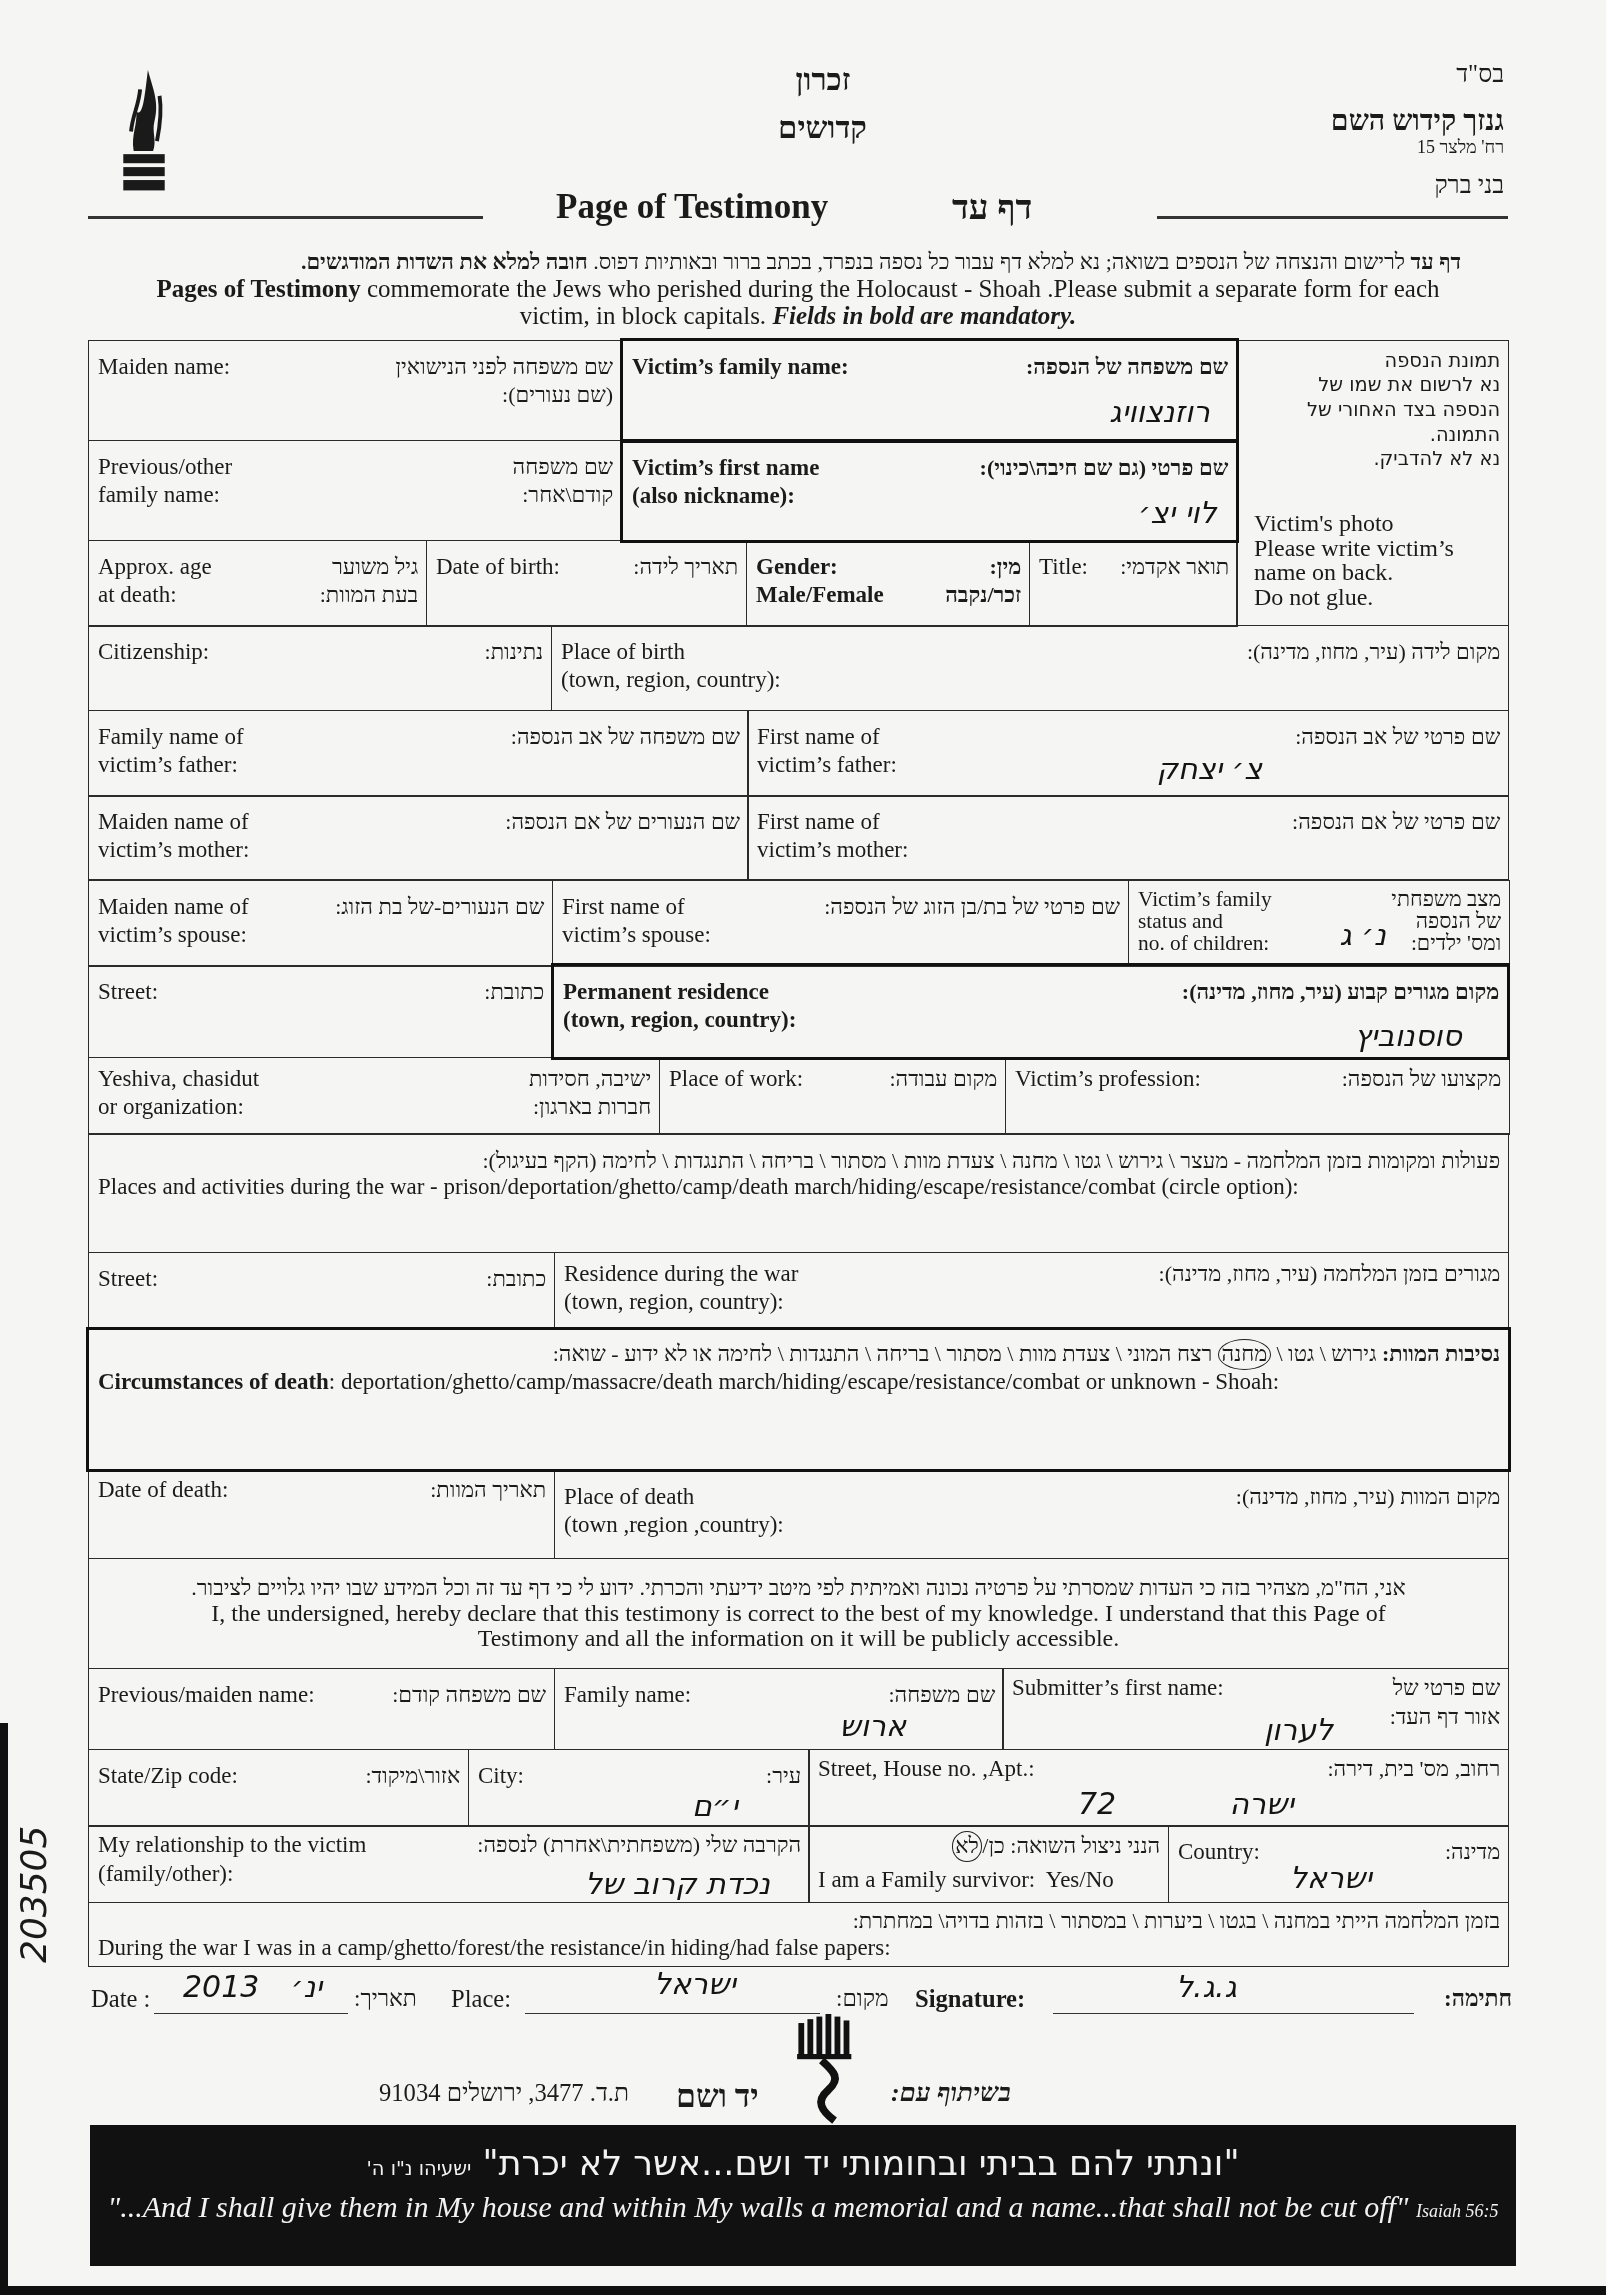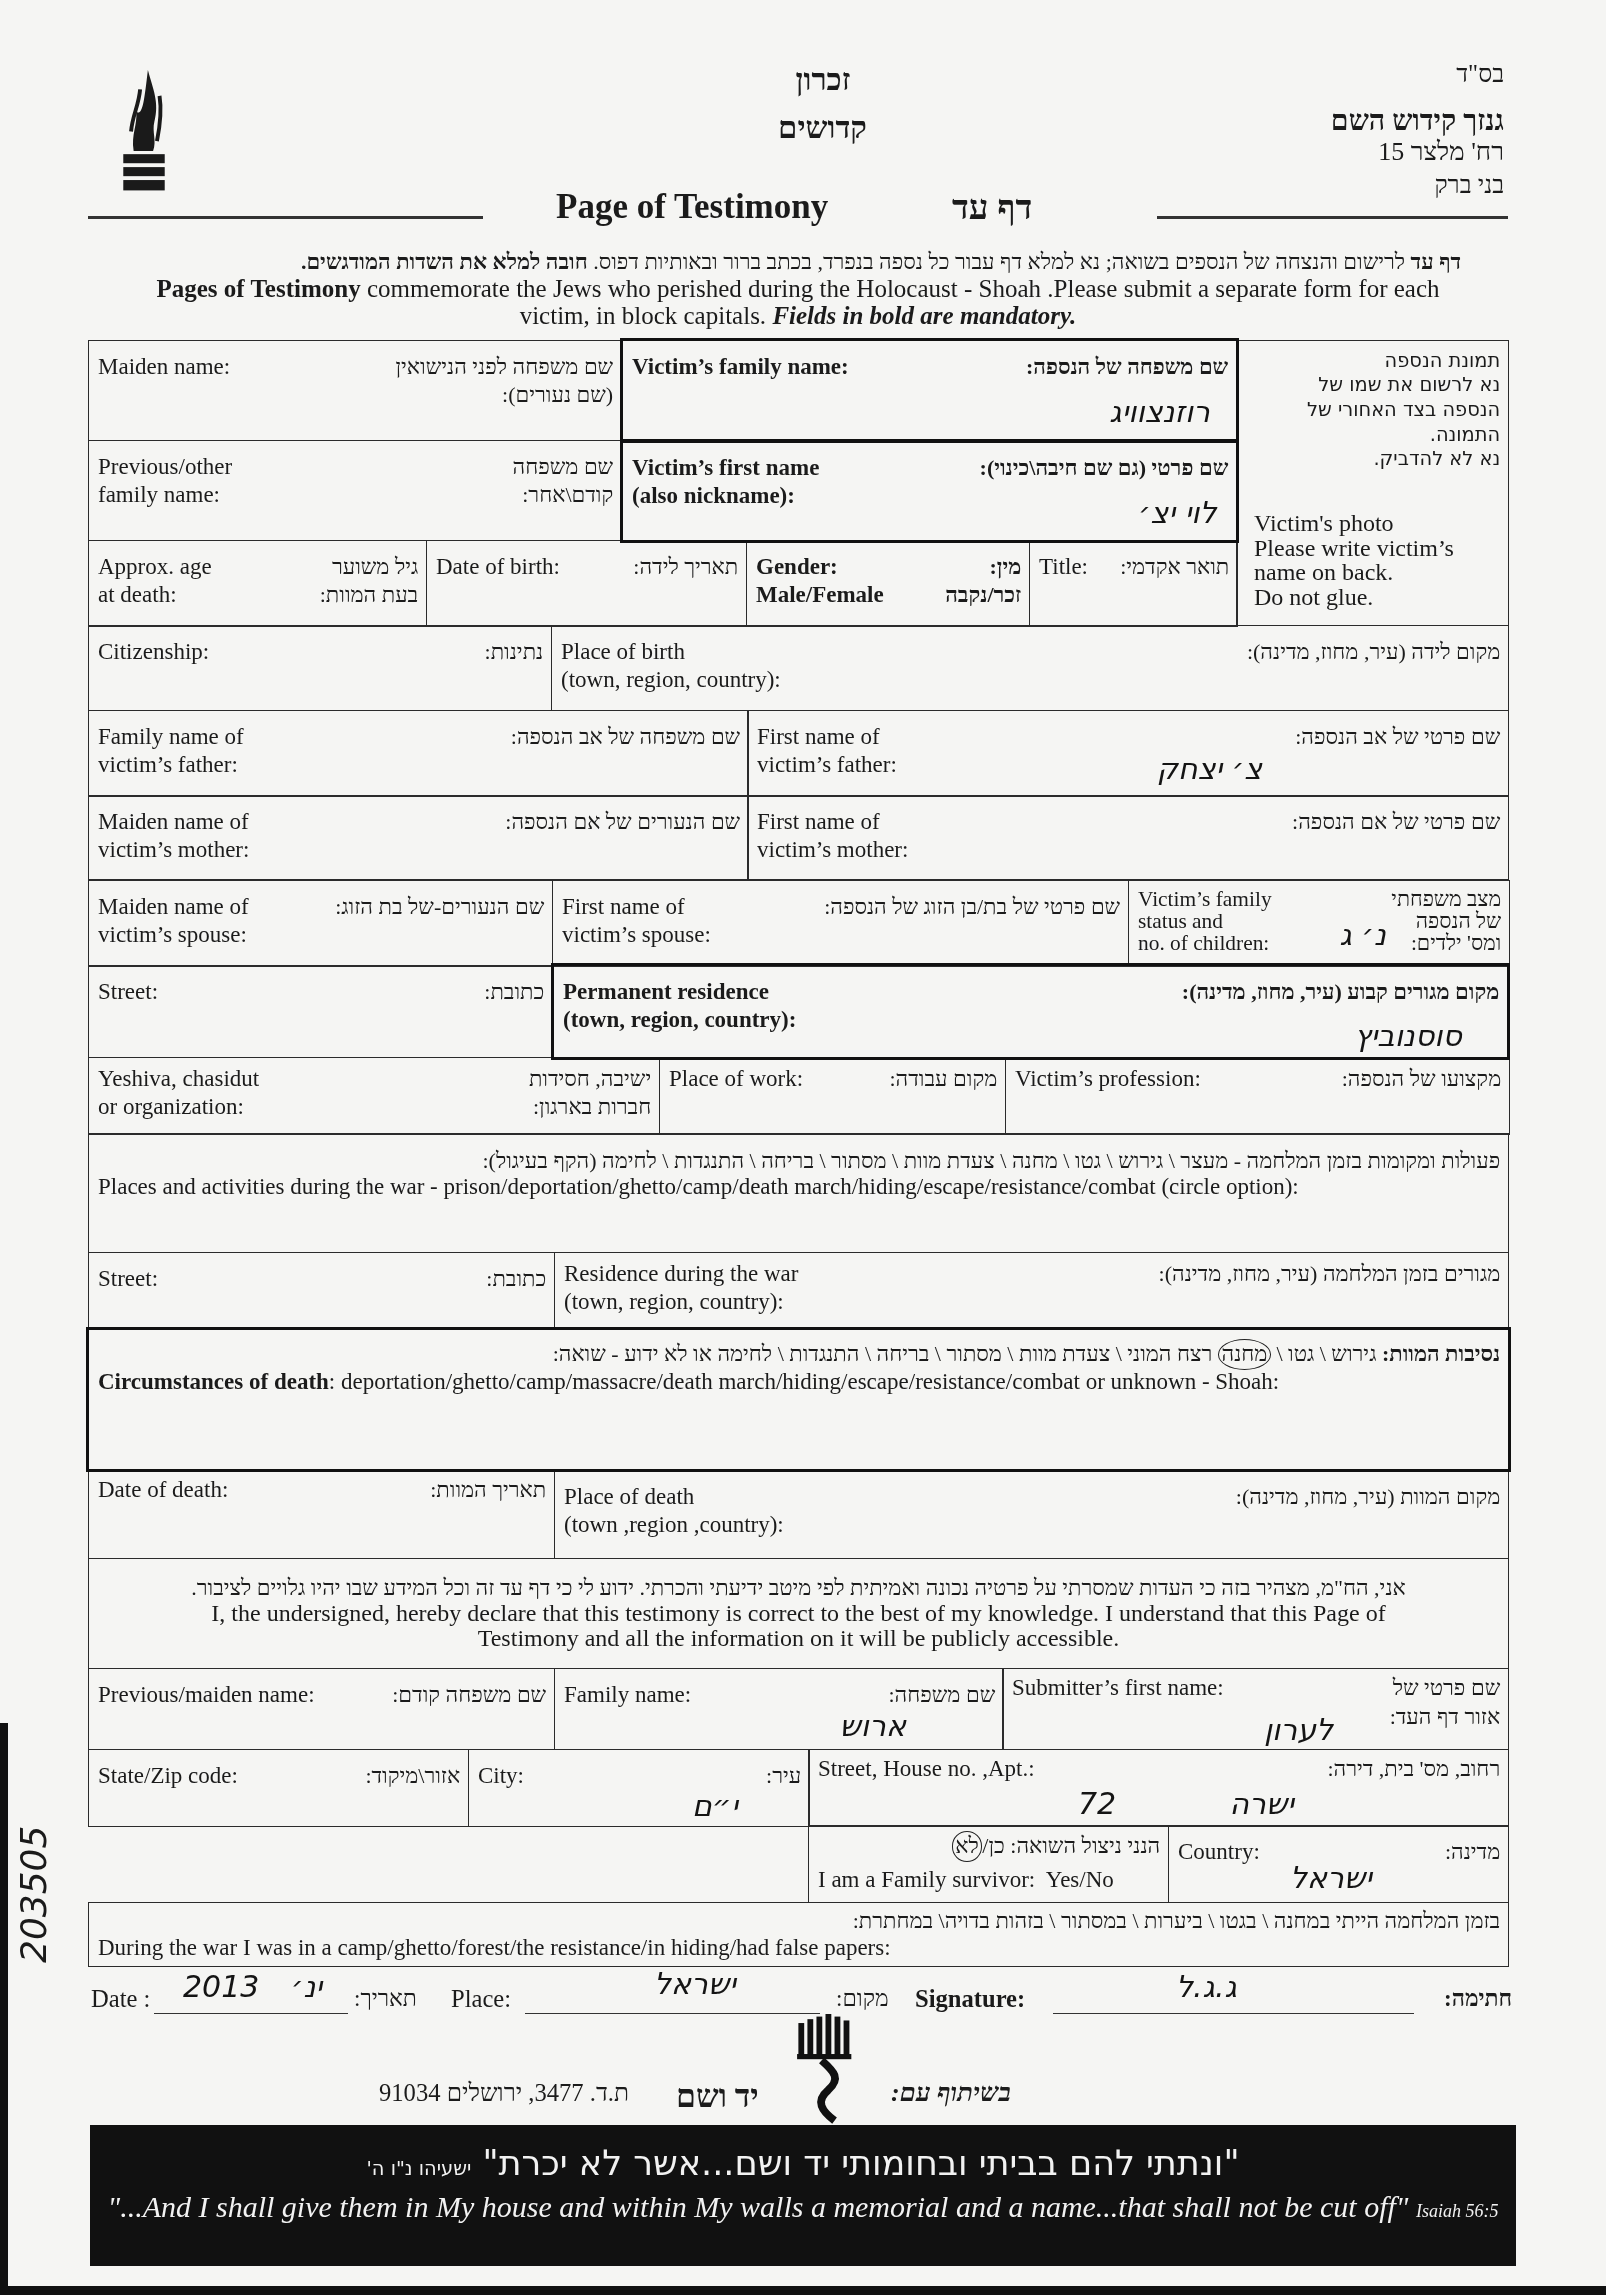--- a/index.html
+++ b/index.html
@@ -36,21 +36,21 @@
       <rect x="14" y="150" width="64" height="14" fill="#1a1a1a"></rect>
       <rect x="14" y="170" width="64" height="16" fill="#1a1a1a"></rect>
     </svg>
   </div>
 
   <div class="abs hebrew b" style="left:758px;top:62px;width:130px;text-align:center;font-size:31px;">זכרון</div>
   <div class="abs hebrew b" style="left:745px;top:110px;width:155px;text-align:center;font-size:31px;">קדושים</div>
 
   <div class="abs hebrew" style="right:102px;top:60px;font-size:24.6px;">בס"ד</div>
   <div class="abs hebrew b" style="right:102px;top:105px;font-size:28.5px;">גנזך קידוש השם</div>
-  <div class="abs hebrew" style="right:102px;top:137px;font-size:26px;margin-left:10px;">רח' מלצר 15</div>
+  <div class="abs hebrew" style="right:102px;top:137px;font-size:18px;margin-left:10px;">רח' מלצר 15</div>
   <div class="abs hebrew" style="right:102px;top:171px;font-size:24.6px;">בני ברק</div>
 
   <div class="header-rule" style="left:88px;top:216px;width:395px;"></div>
   <div class="abs b" style="left:556px;top:187px;font-size:35px;">Page of Testimony</div>
   <div class="abs hebrew b" style="left:952px;top:188px;font-size:35px;">דף עד</div>
   <div class="header-rule" style="left:1157px;top:216px;width:351px;"></div>
 
   <div class="abs hebrew" style="left:272px;top:249px;width:1218px;text-align:center;font-size:22px;white-space:nowrap;">
     <span class="b">דף עד</span><span> לרישום והנצחה של הנספים בשואה; נא למלא דף עבור כל נספה בנפרד, בכתב ברור ובאותיות דפוס. </span><span class="b">חובה למלא את השדות המודגשים.</span>
   </div>
@@ -261,20 +261,26 @@
     <div class="he">עיר:</div>
     <div class="hw" style="right:71px;top:38px;">י״ם</div>
   </div>
   <div class="cell" style="left:808px;top:1749px;width:701px;height:78px;">
     <div class="en" style="top:5.2px;">Street, House no. ,Apt.:</div>
     <div class="he" style="top:5.2px;">רחוב, מס' בית, דירה:</div>
     <div class="hw" style="right:214px;top:36px;">ישרה</div>
     <div class="hw" style="left:269px;top:36px;direction:ltr;">72</div>
   </div>
 
+  <div class="cell" style="left:88px;top:1825px;width:722px;height:78px;">
+    <div class="en" style="top:5.2px;">My relationship to the victim
+(family/other):</div>
+    <div class="he" style="top:5.2px;">הקרבה שלי (משפחתית\אחרת) לנספה:</div>
+    <div class="hw" style="right:39px;top:40px;">נכדת קרוב של</div>
+  </div>
   <div class="cell" style="left:808px;top:1825px;width:361px;height:78px;">
     <div class="he" style="top:5.2px;white-space:nowrap;">
       <span>הנני ניצול השואה: </span><span>כן/</span><span class="circle">לא</span>
     </div>
     <div class="en" style="top:40px;white-space:pre;">I am a Family survivor:  Yes/No</div>
   </div>
   <div class="cell" style="left:1168px;top:1825px;width:341px;height:78px;">
     <div class="en">Country:</div>
     <div class="he">מדינה:</div>
     <div class="hw" style="right:136px;top:34px;">ישראל</div>

